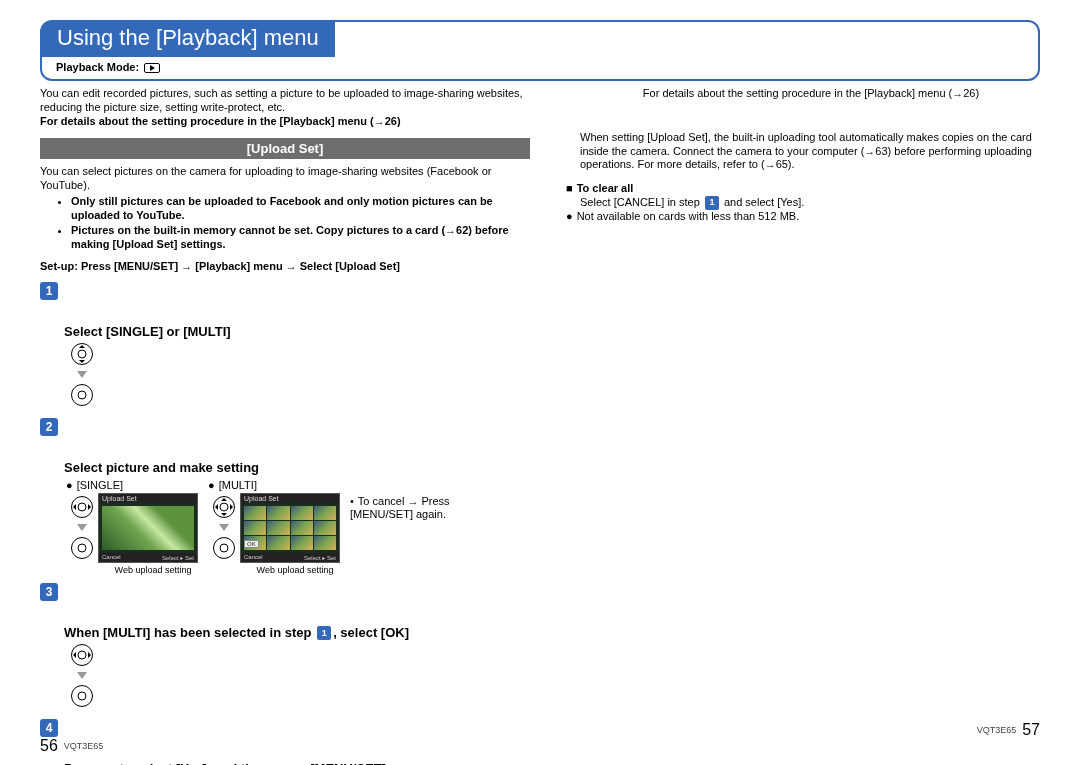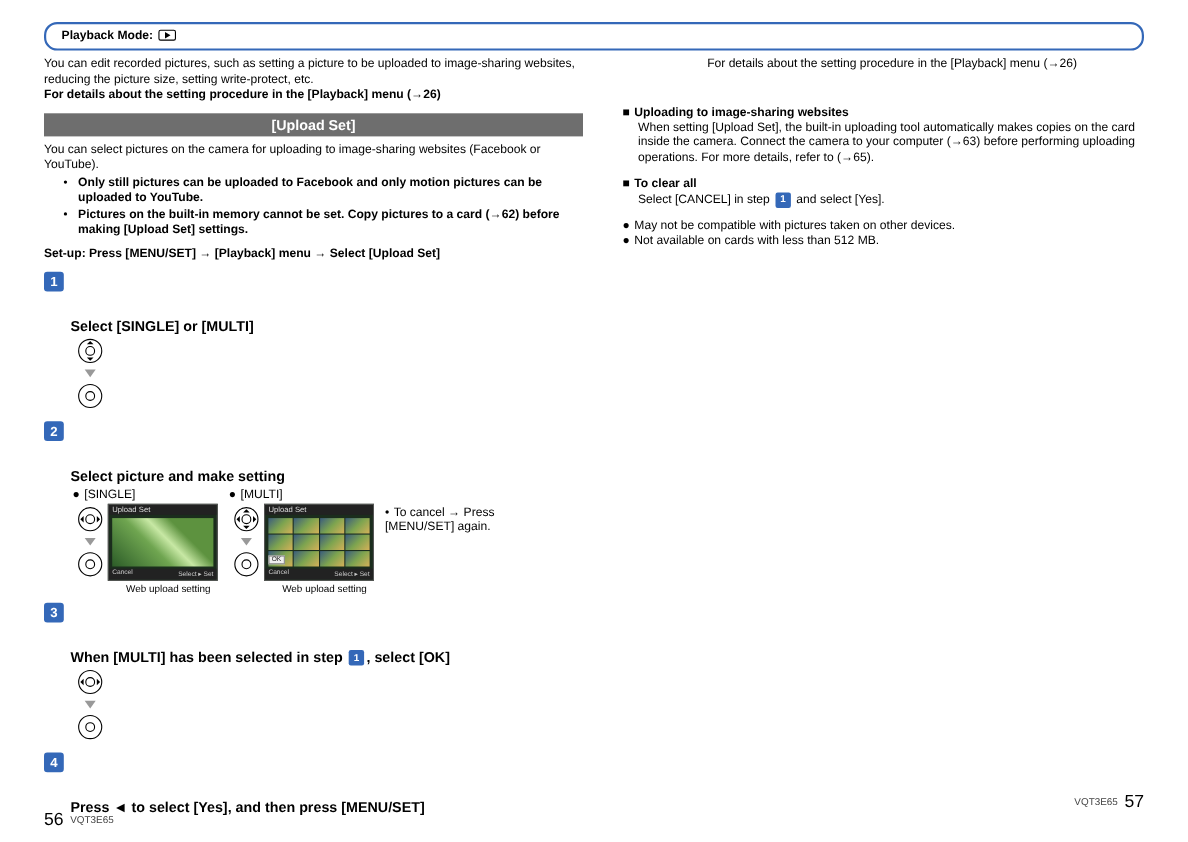--- a/index.html
+++ b/index.html
@@ -173,20 +173,21 @@
     content:"";width:0;height:0;border-style:solid;
     border-width:3px 0 3px 5px;border-color:transparent transparent transparent #000;
   }
   ul.tight{margin:2px 0 0 14px;padding:0;}
   ul.tight li{margin:0 0 2px 17px;font-weight:bold;}
 </style>
 </head>
 <body>
 
 <div class="title-bar">
+  <span class="title-chip">Using the [Playback] menu</span>
   <div class="title-mode">
     <span>Playback Mode:</span>
     <span class="play-icon"></span>
   </div>
 </div>
 
 <div class="cols">
 
   <div class="col">
     <div class="small">You can edit recorded pictures, such as setting a picture to be uploaded to image-sharing websites, reducing the picture size, setting write-protect, etc.</div>
@@ -309,29 +310,27 @@
 
     <div class="step-row">
       <span class="step-num">4</span>
       <span class="step-title">Press ◄ to select [Yes], and then press [MENU/SET]</span>
     </div>
   </div>
 
   <div class="col">
     <div class="small" style="text-align:center;margin-bottom:30px">For details about the setting procedure in the [Playback] menu (→26)</div>
 
-    <div class="small bold sq"><span>Uploading to image-sharing websites</span></div>
     <div class="small" style="margin-left:14px">When setting [Upload Set], the built-in uploading tool automatically makes copies on the card inside the camera. Connect the camera to your computer (→63) before performing uploading operations. For more details, refer to (→65).</div>
 
     <div class="small bold sq" style="margin-top:10px"><span>To clear all</span></div>
     <div class="small" style="margin-left:14px">
       <span>Select [CANCEL] in step </span><span class="step-num-inline">1</span><span> and select [Yes].</span>
     </div>
 
-    <div class="small circ" style="margin-top:10px"><span>May not be compatible with pictures taken on other devices.</span></div>
     <div class="small circ"><span>Not available on cards with less than 512 MB.</span></div>
   </div>
 </div>
 
 <div class="page-left">
   <span>56</span><span class="docid">VQT3E65</span>
 </div>
 <div class="page-right">
   <span class="docid" style="margin-right:6px">VQT3E65</span><span>57</span>
 </div>

